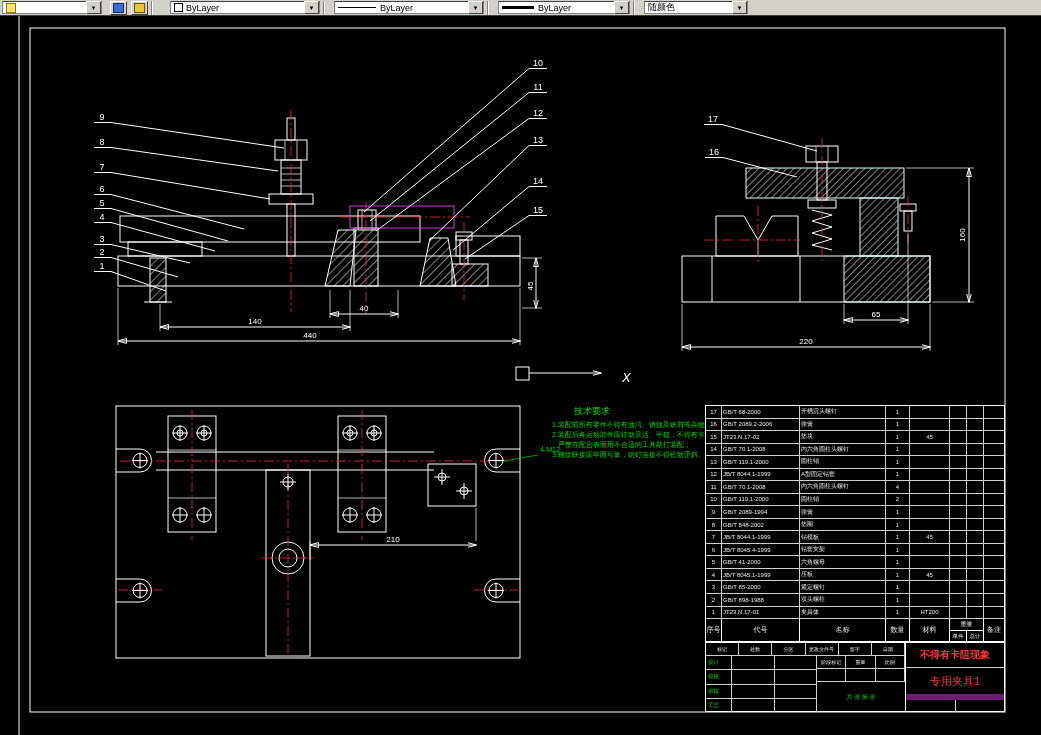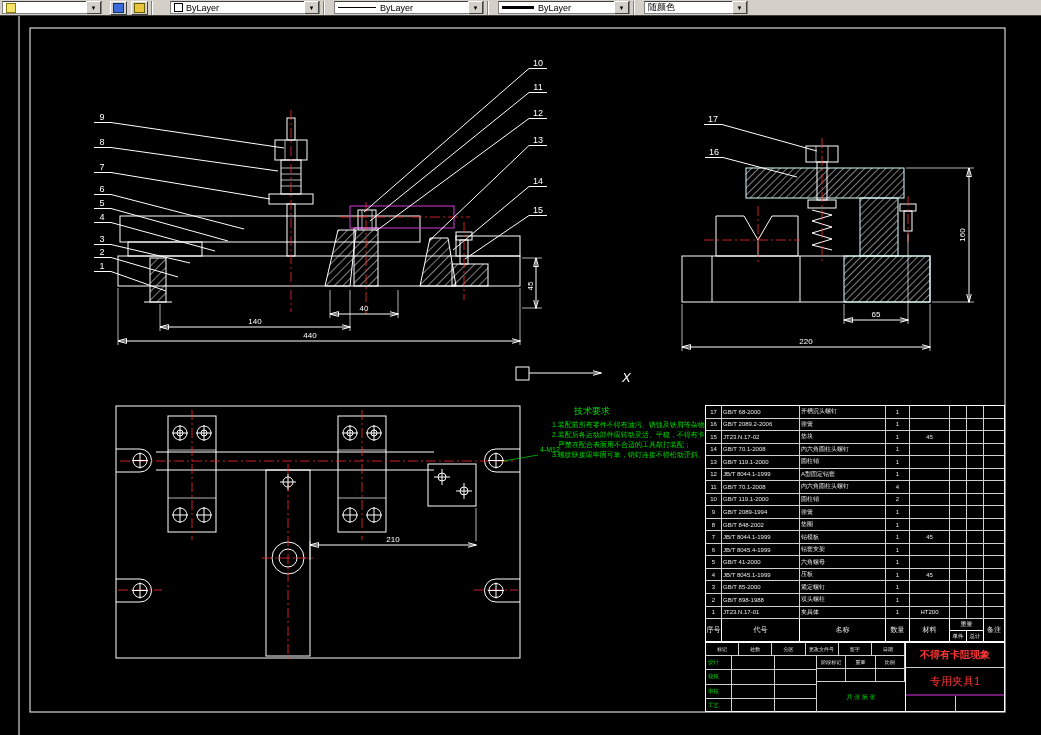--- a/index.html
+++ b/index.html
@@ -60,21 +60,21 @@
   .sign-row .emp{flex:1;border-right:1px solid #cfcfcf;}
   .sign-row .emp:last-child{border-right:none;}
   .stage-area{flex:1;display:flex;flex-direction:column;font-size:5px;}
   .stage-strip{height:12px;display:flex;border-bottom:1px solid #cfcfcf;}
   .stage-strip div{flex:1;border-right:1px solid #cfcfcf;display:flex;align-items:center;justify-content:center;overflow:hidden;white-space:nowrap;}
   .stage-vals{height:12px;display:flex;border-bottom:1px solid #cfcfcf;}
   .stage-vals div{flex:1;border-right:1px solid #cfcfcf;}
   .sheet-note{flex:1;display:flex;align-items:center;justify-content:center;color:#00dd00;font-size:6px;}
   .tb-right{flex:1;display:flex;flex-direction:column;}
   .uni{height:24px;display:flex;align-items:center;justify-content:center;color:#ff3333;font-size:10px;font-weight:bold;border-bottom:1px solid #cfcfcf;}
-  .dtitle{height:26px;display:flex;align-items:center;justify-content:center;color:#ff3333;font-size:11px;border-bottom:2px solid #701a75;}
+  .dtitle{height:26px;display:flex;align-items:center;justify-content:center;color:#ff3333;font-size:11px;border-bottom:6px solid #701a75;}
   .tb-bot{flex:1;display:flex;}
   .tb-bot div{flex:1;border-right:1px solid #cfcfcf;}
   .tb-bot div:last-child{border-right:none;}
 </style>
 </head>
 <body>
 
 <div class="app">
 
   <div class="toolbar">

